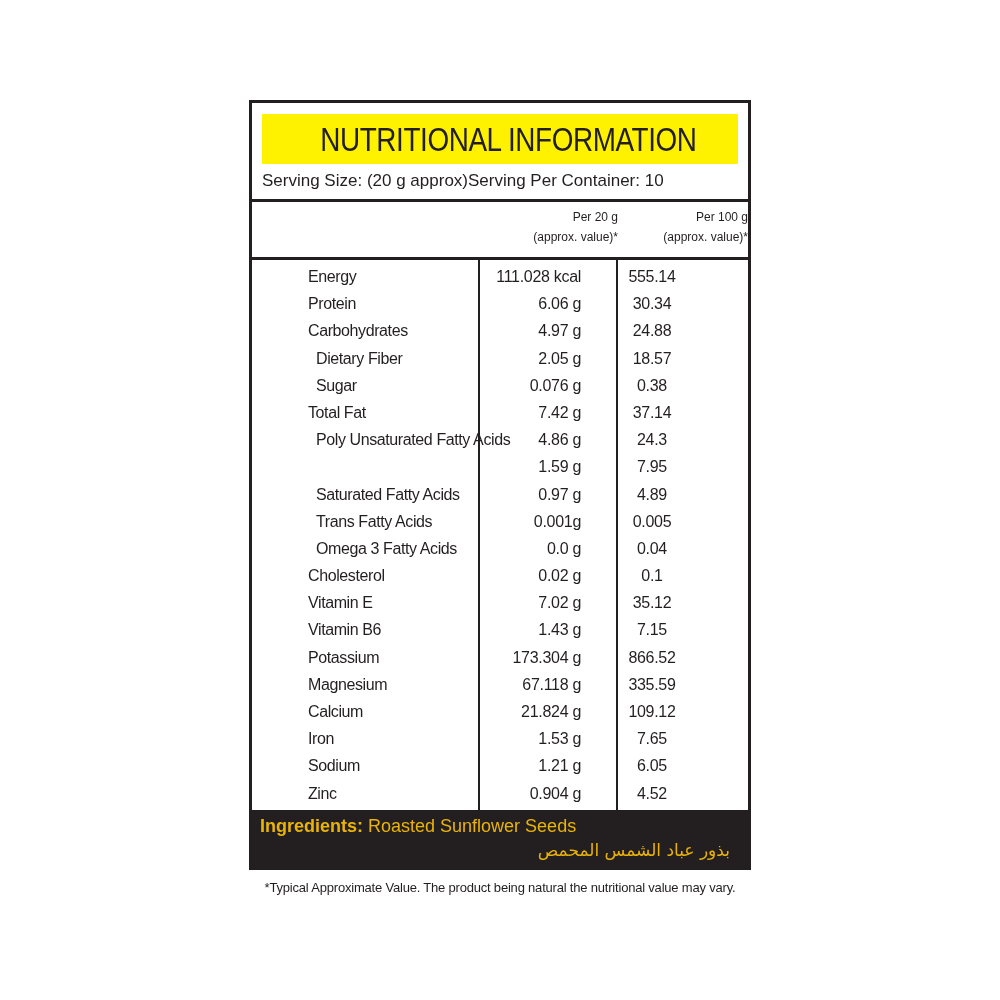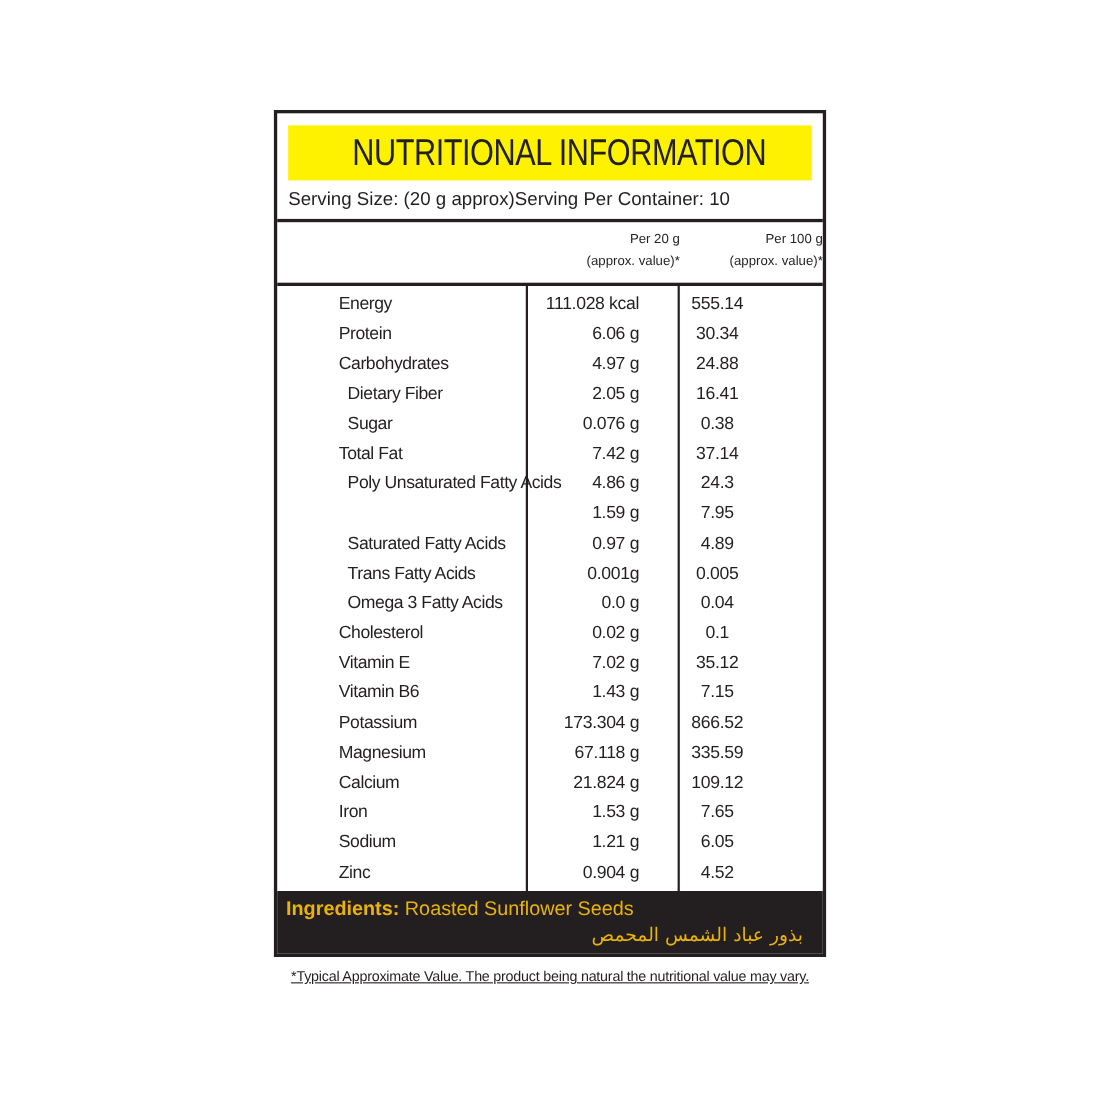--- a/index.html
+++ b/index.html
@@ -15,21 +15,21 @@
   .rows { position:absolute; left:0; right:15px; top:160px;margin-left:48px; }
   .row { position:relative; height:27.2px; font-size:16px; line-height:27px; }
   .row .name { position:absolute; left:8px; white-space:nowrap; letter-spacing:-0.4px; }
   .row .name.sub { left:16px; }
   .row .v1 { position:absolute; right:152px; width:120px; text-align:right; letter-spacing:-0.3px; }
   .row .v2 { position:absolute; right:31px; width:100px; text-align:center; letter-spacing:-0.3px; }
   .ingredients { position:absolute; left:0; right:0; bottom:0; height:57px; background:#231f20; color:#eab308; }
   .ingredients .en { position:absolute; left:8px; top:6px; font-size:18px; }
   .ingredients .en b { font-weight:bold; }
   .ingredients .ar { position:absolute; right:18px; top:30px; font-size:17px; direction:rtl; font-family:"DejaVu Sans", sans-serif; }
-  .footnote { position:absolute; left:249px; width:502px; top:880px; text-align:center; font-size:13px; letter-spacing:-0.2px;text-decoration:underline; }
+  .footnote { position:absolute; left:249px; width:502px; top:880px; text-align:center; font-size:13px; letter-spacing:-0.2px; }
 </style>
 </head>
 <body>
 
 <div class="label">
   <div class="title-bar">
     <span>NUTRITIONAL INFORMATION</span>
   </div>
   <div class="serving">
     <span>Serving Size: (20 g approx)</span>
@@ -62,21 +62,21 @@
         <span class="v2">30.34</span>
       </div>
       <div class="row">
         <span class="name">Carbohydrates</span>
         <span class="v1">4.97 g</span>
         <span class="v2">24.88</span>
       </div>
       <div class="row">
         <span class="name sub">Dietary Fiber</span>
         <span class="v1">2.05 g</span>
-        <span class="v2">16.41</span>
+        <span class="v2">18.57</span>
       </div>
       <div class="row">
         <span class="name sub">Sugar</span>
         <span class="v1">0.076 g</span>
         <span class="v2">0.38</span>
       </div>
       <div class="row">
         <span class="name">Total Fat</span>
         <span class="v1">7.42 g</span>
         <span class="v2">37.14</span>

